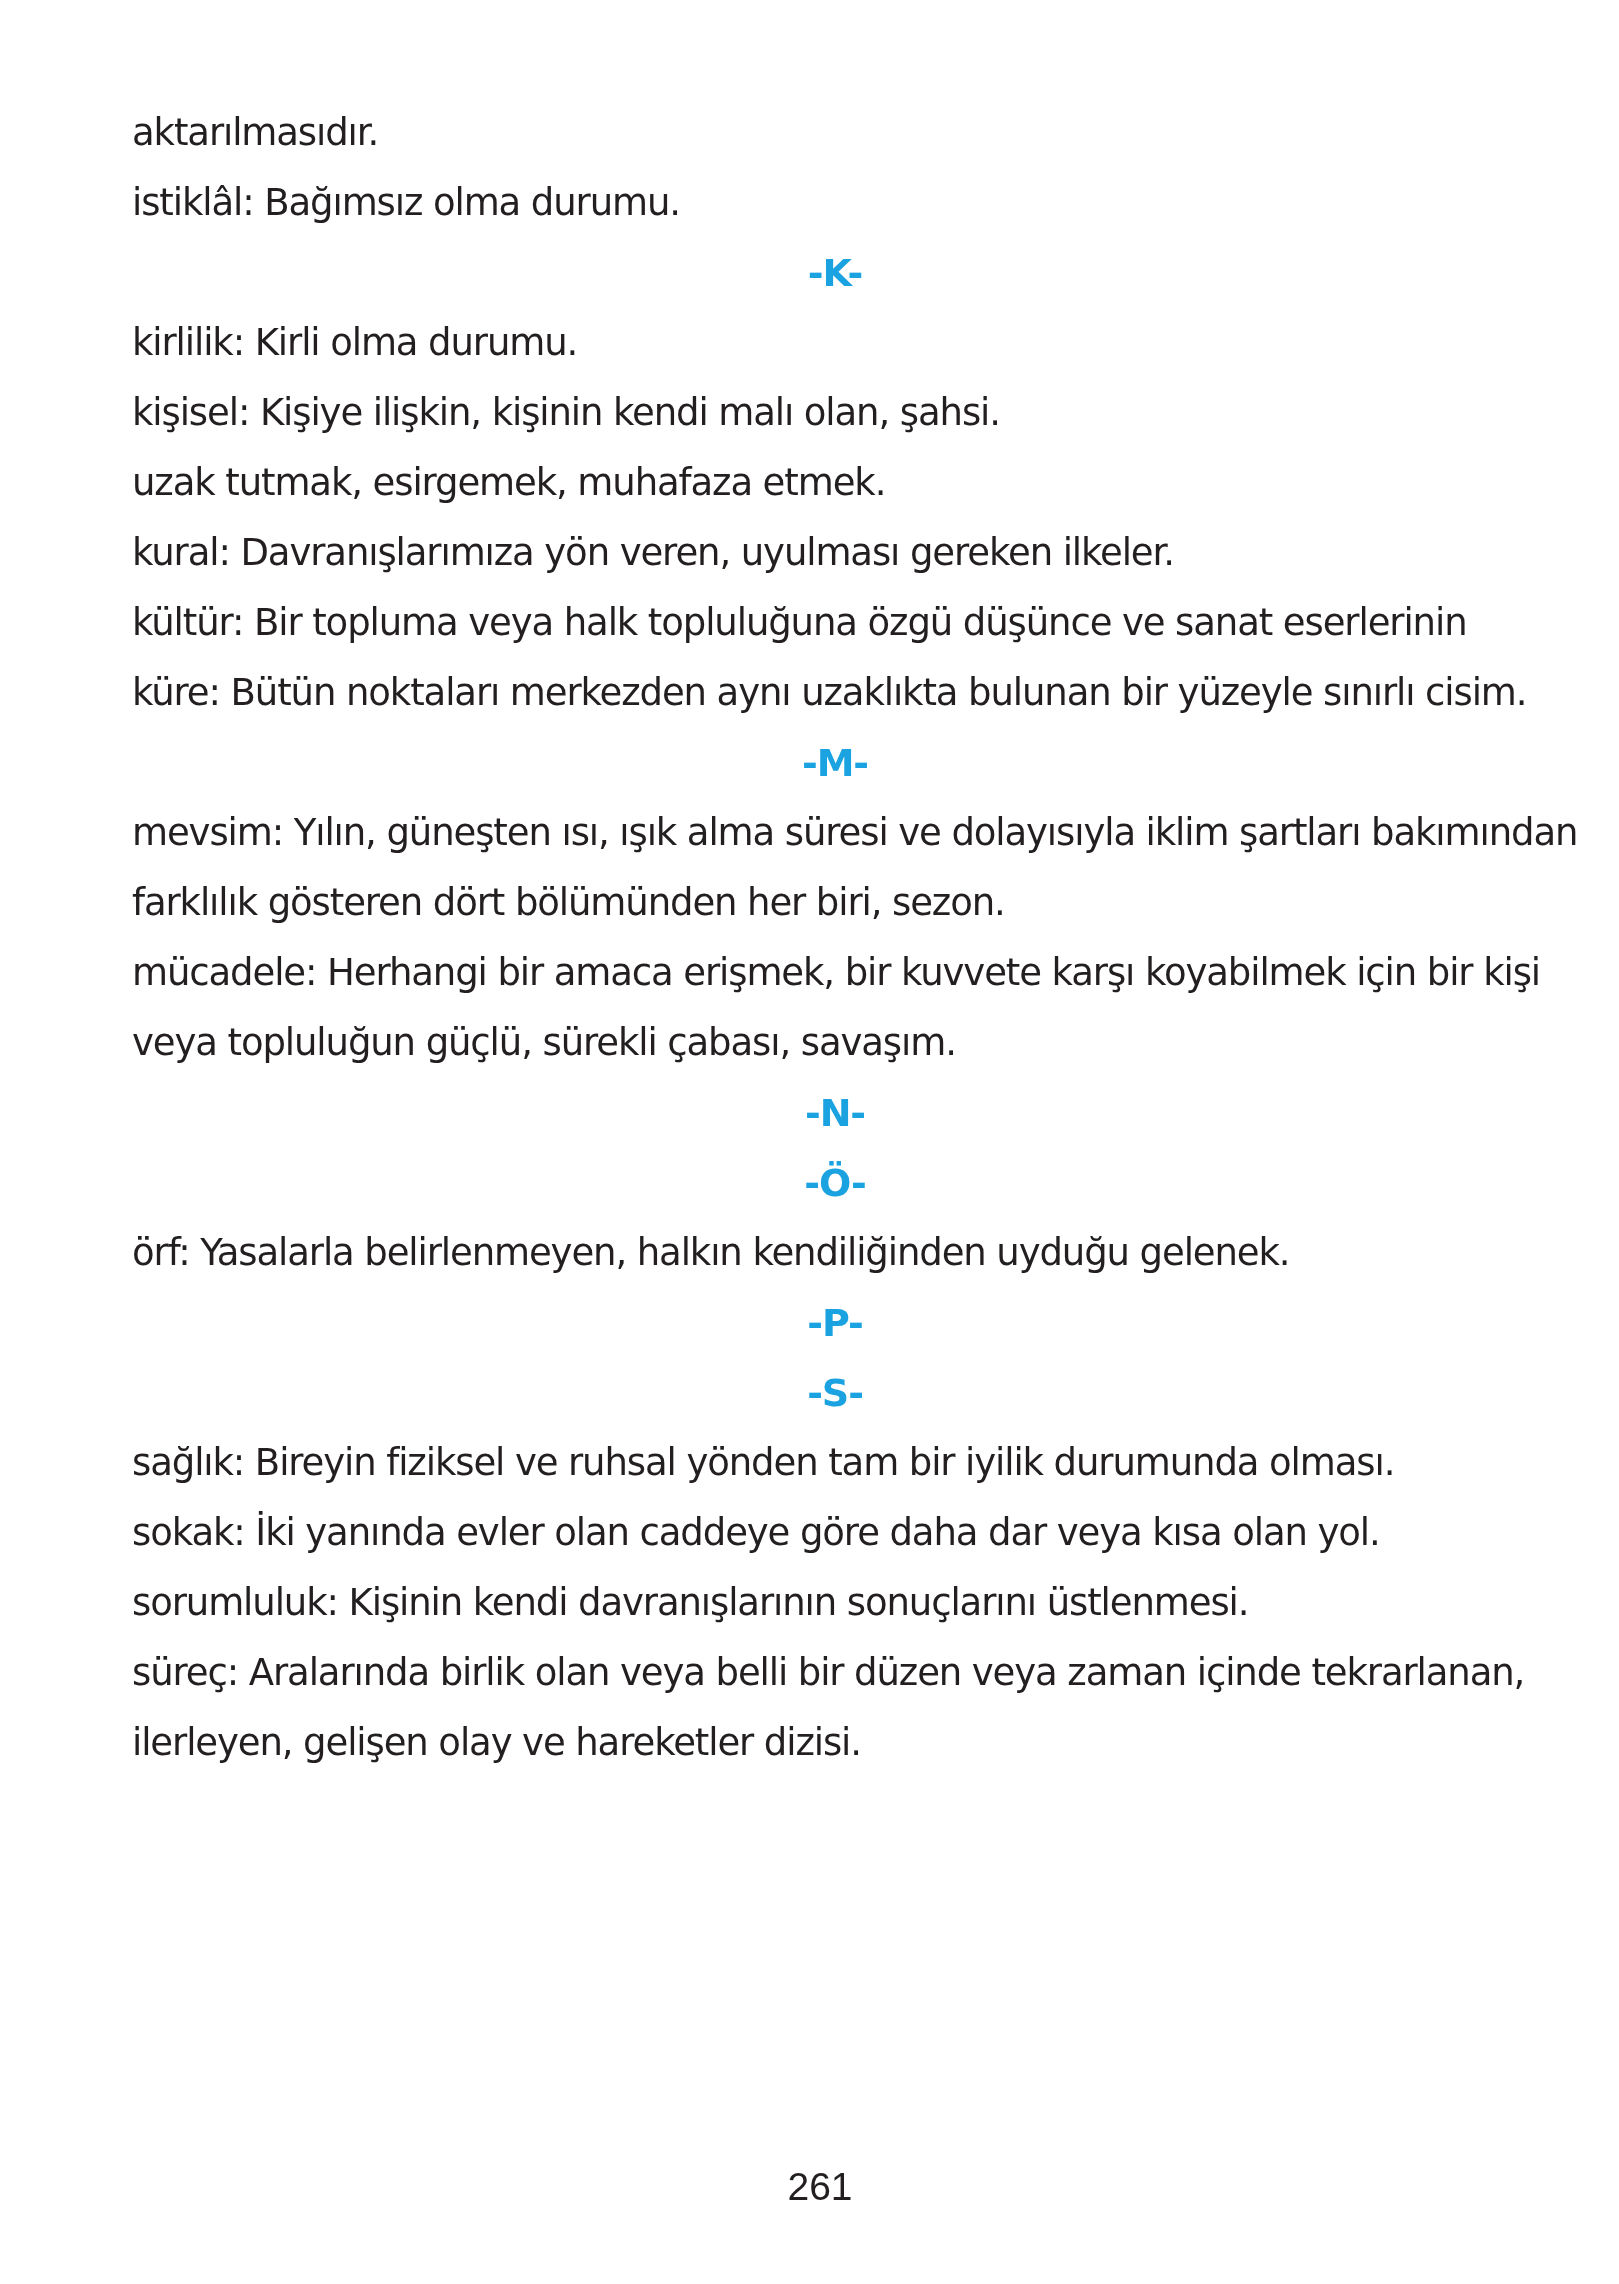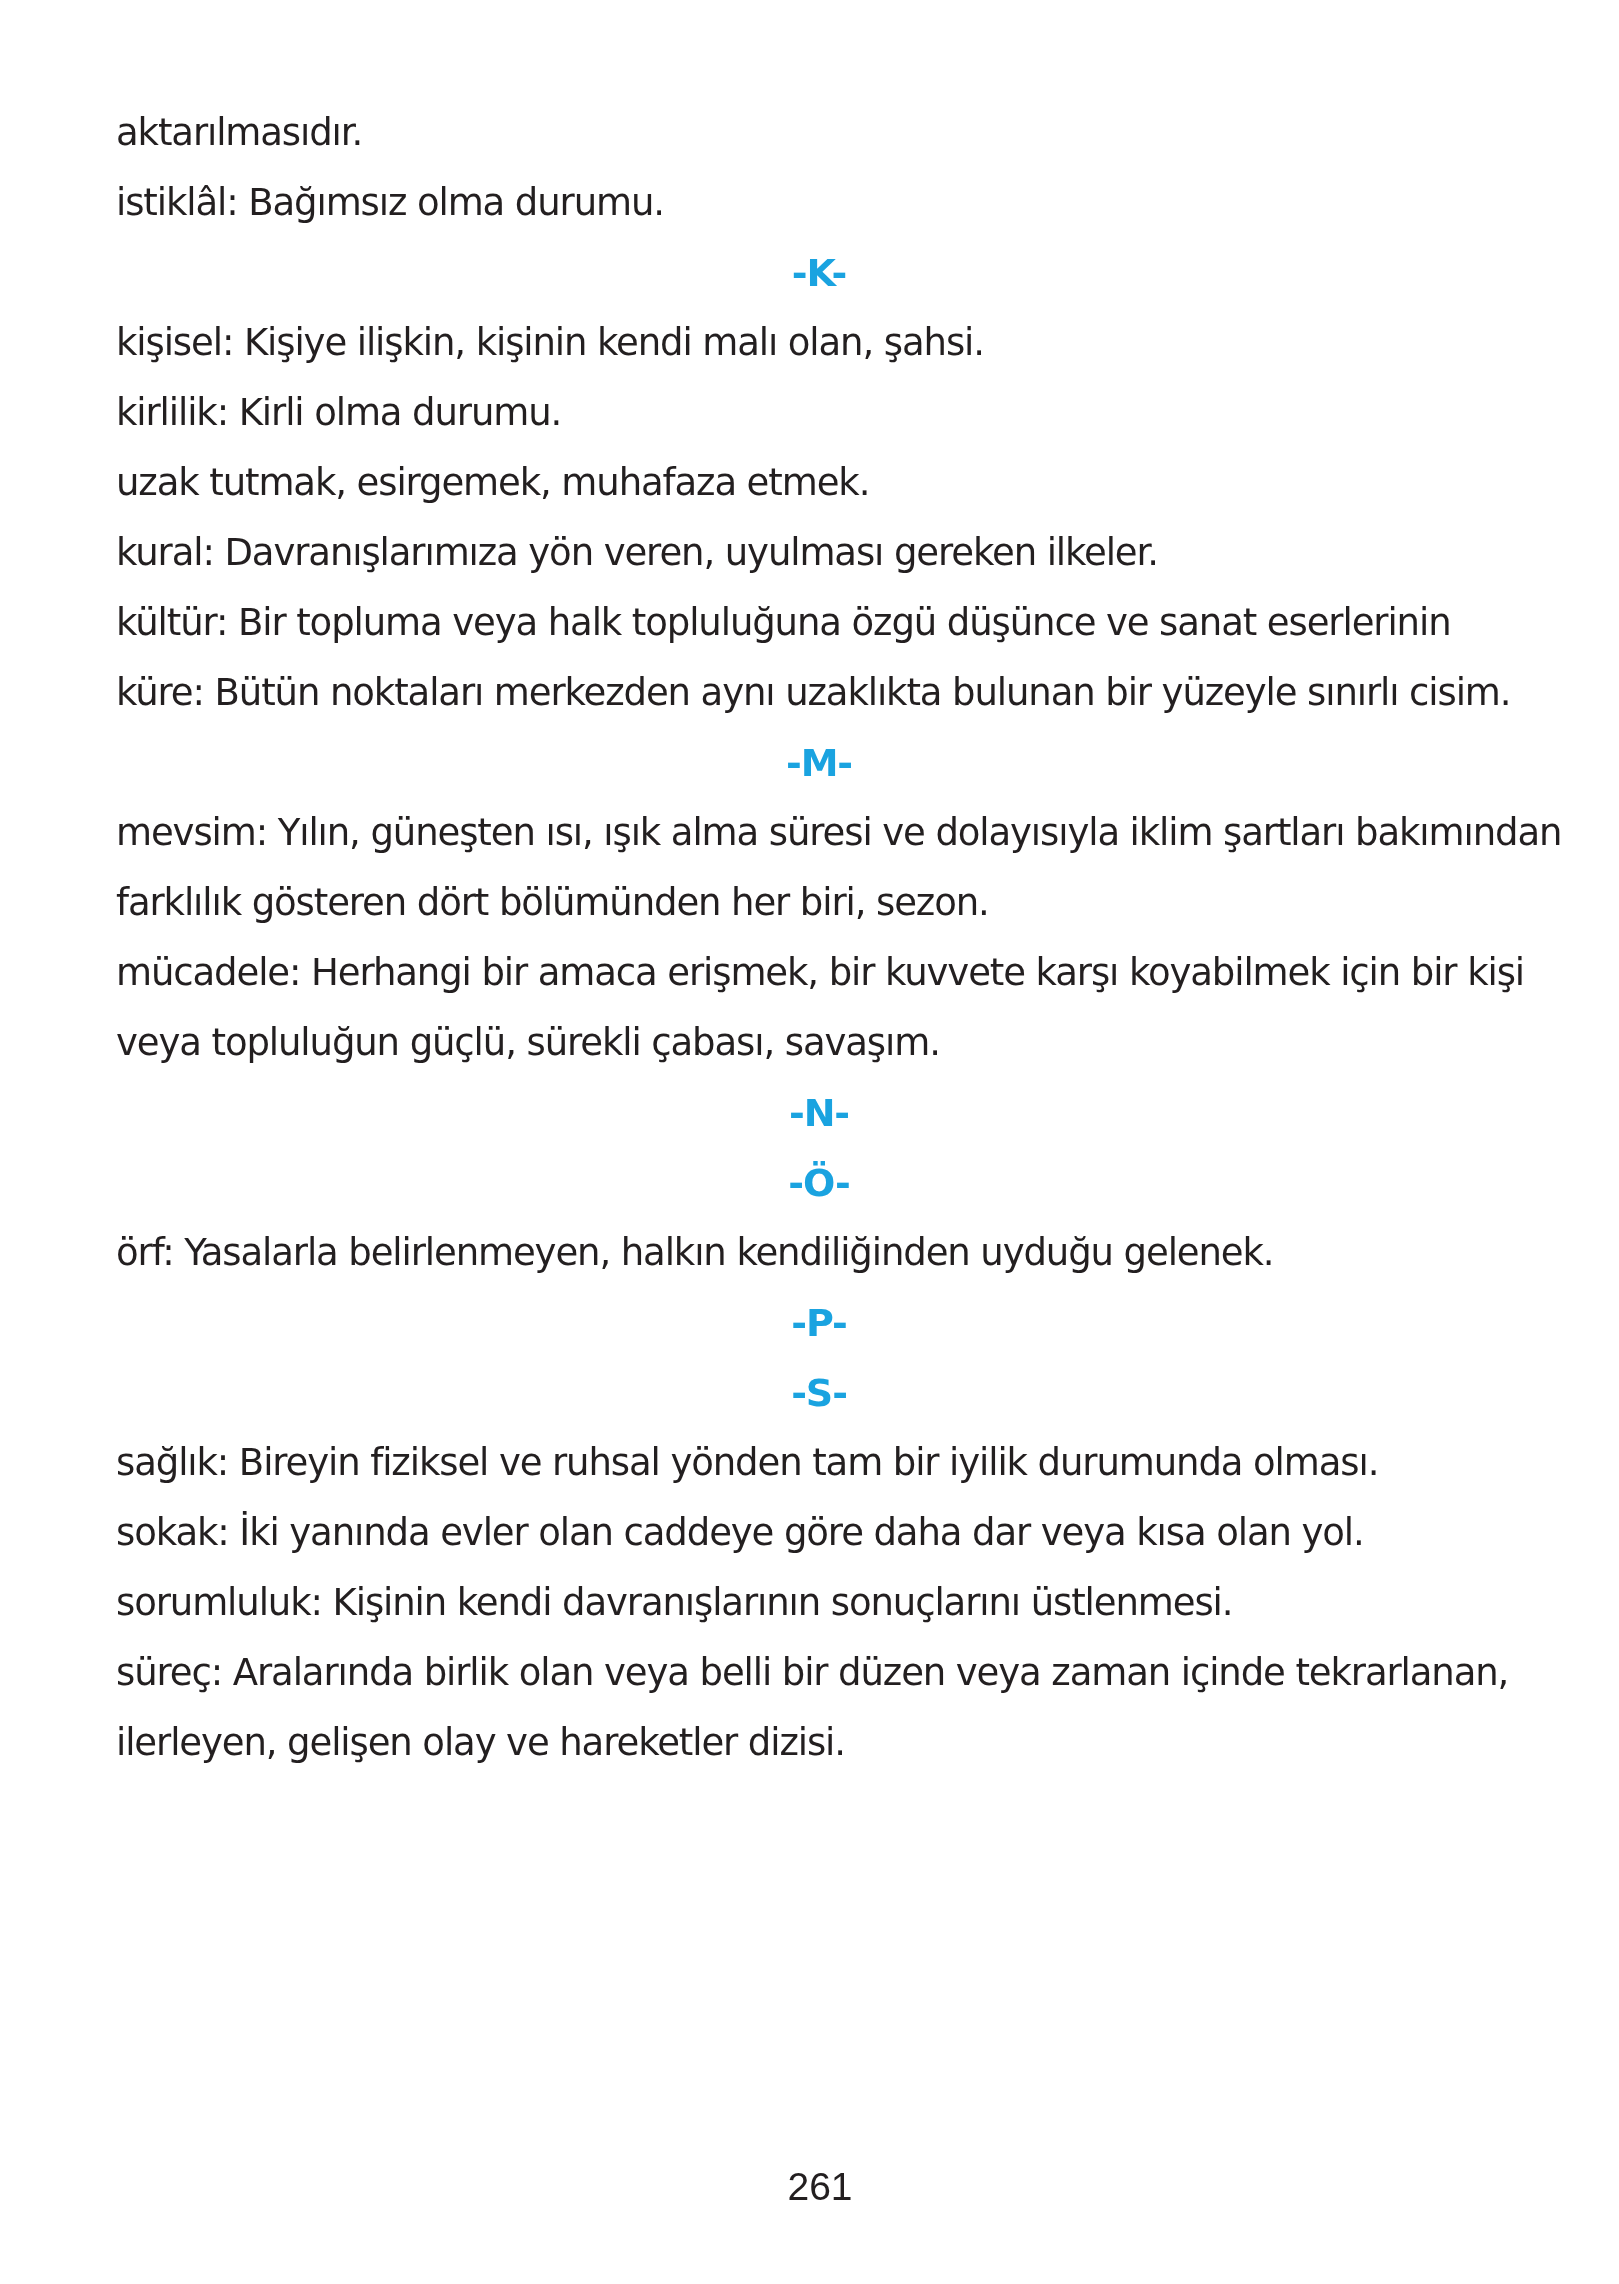--- a/index.html
+++ b/index.html
@@ -1,19 +1,19 @@
 <!DOCTYPE html>
 <html style="font-size:11.2px"><head>
   <meta charset="utf-8">
   <style>
     html, body { margin: 0; padding: 0; background: #ffffff; }
     body { width: 1620px; height: 2284px; position: relative; overflow: hidden; }
     .page {
       position: absolute;
-      left: 116px;
+      left: 132px;
       top: 98px;
       width: 1378px;
       font-family: "DejaVu Sans", sans-serif;
       color: #231f20;
       font-size: 37px;
       line-height: 70px;
       letter-spacing: -1.1px;
     }
     .line { height: 70px; white-space: nowrap; overflow: visible; }
     .term { font-weight: normal; }
@@ -44,25 +44,25 @@
     <span>aktarılmasıdır.</span>
   </div>
 
   <div class="line">
     <span class="term">istiklâl</span><span>: Bağımsız olma durumu.</span>
   </div>
 
   <div class="header">-K-</div>
 
   <div class="line">
-    <span class="term">kişisel</span><span>: Kişiye ilişkin, kişinin kendi malı olan, şahsi.</span>
+    <span class="term">kirlilik</span><span>: Kirli olma durumu.</span>
   </div>
 
   <div class="line">
-    <span class="term">kirlilik</span><span>: Kirli olma durumu.</span>
+    <span class="term">kişisel</span><span>: Kişiye ilişkin, kişinin kendi malı olan, şahsi.</span>
   </div>
 
   <div class="line">
     <span>uzak tutmak, esirgemek, muhafaza etmek.</span>
   </div>
 
   <div class="line">
     <span class="term">kural</span><span>: Davranışlarımıza yön veren, uyulması gereken ilkeler.</span>
   </div>
 

